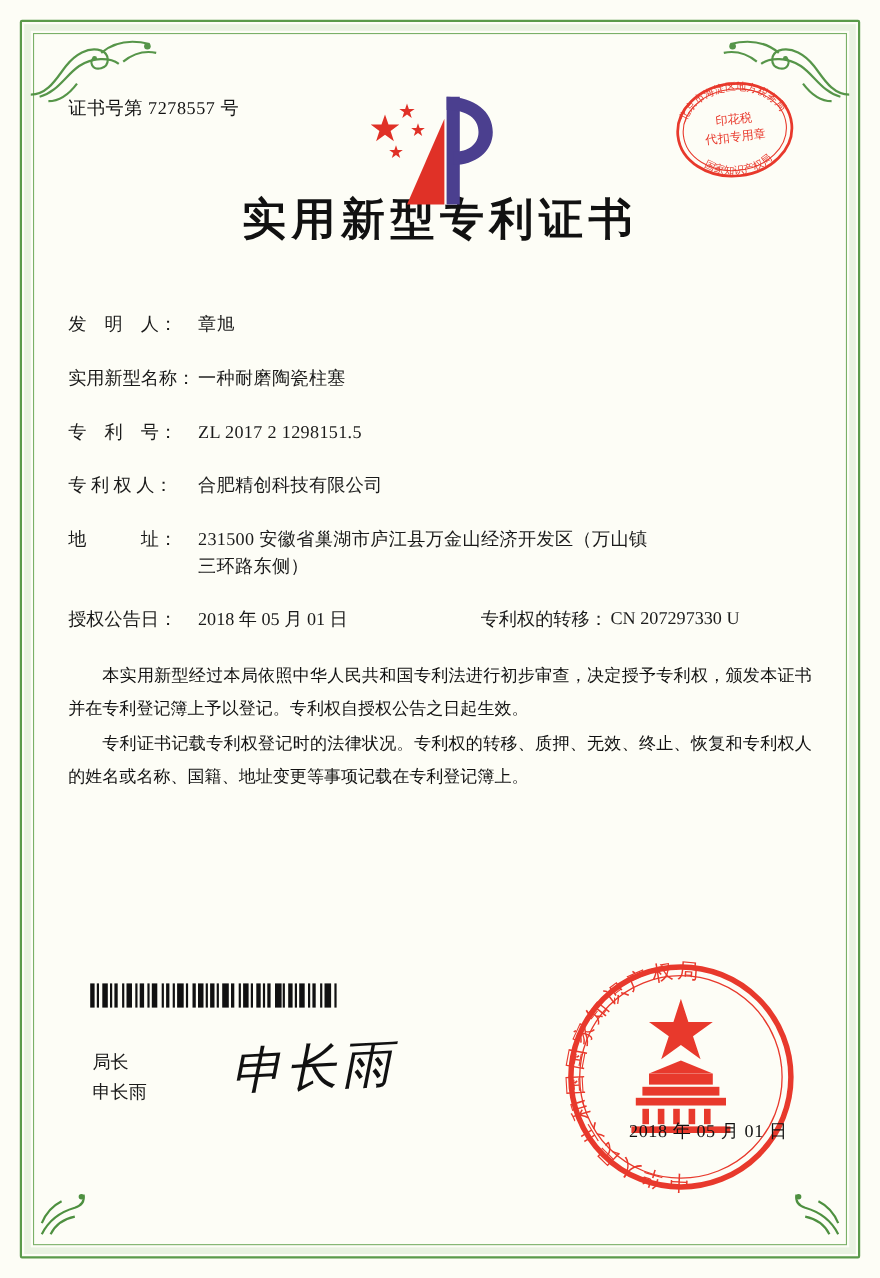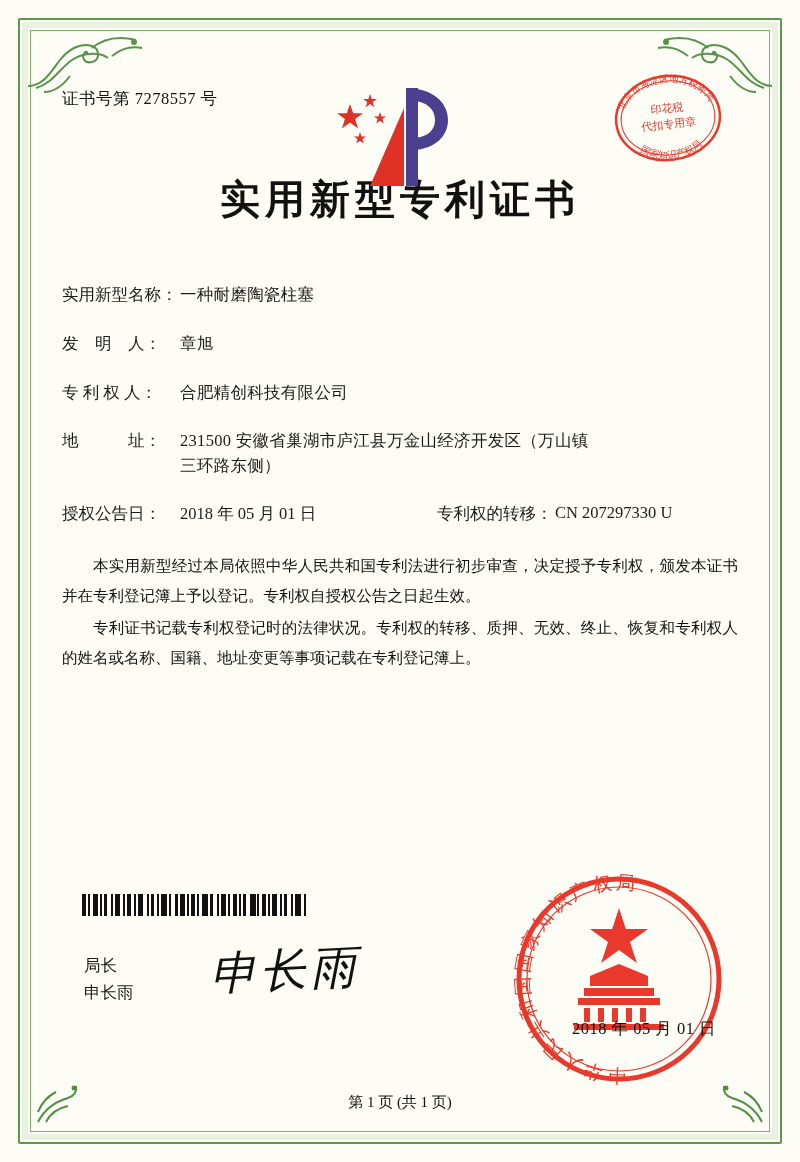--- a/index.html
+++ b/index.html
@@ -330,29 +330,33 @@
       </svg>
     </div>
 
     <div class="cert-no">证书号第 7278557 号</div>
 
     <div class="doc-title">实用新型专利证书</div>
 
     <div class="fields">
 
       <div class="field-row">
+        <div class="field-label">发　明　人：</div>
+        <div class="field-value">章旭</div>
+      </div>
+
+      <div class="field-row">
         <div class="field-label">实用新型名称：</div>
         <div class="field-value">一种耐磨陶瓷柱塞</div>
       </div>
 
       <div class="field-row">
-        <div class="field-label">发　明　人：</div>
-        <div class="field-value">章旭</div>
+        <div class="field-label">专　利　号：</div>
+        <div class="field-value">ZL 2017 2 1298151.5</div>
       </div>
-
 
 
       <div class="field-row">
         <div class="field-label">专 利 权 人：</div>
         <div class="field-value">合肥精创科技有限公司</div>
       </div>
 
       <div class="field-row">
         <div class="field-label">地　　　址：</div>
         <div class="field-value">
@@ -488,15 +492,14 @@
           <path id="sealArc" d="M 107 197 A 90 90 0 1 1 107 17 A 90 90 0 0 1 107 197"></path>
         </defs>
         <text font-size="19" fill="#e8392c" font-family="'DejaVu Serif',serif" letter-spacing="3">
           <textPath href="#sealArc" startOffset="26%" text-anchor="middle">中华人民共和国国家知识产权局</textPath>
         </text>
       </svg>
     </div>
 
     <div class="issue-date">2018 年 05 月 01 日</div>
 
-    <div class="page-footer">第 1 页 (共 1 页)</div>
   </div>
 </div>
 
 </body></html>

